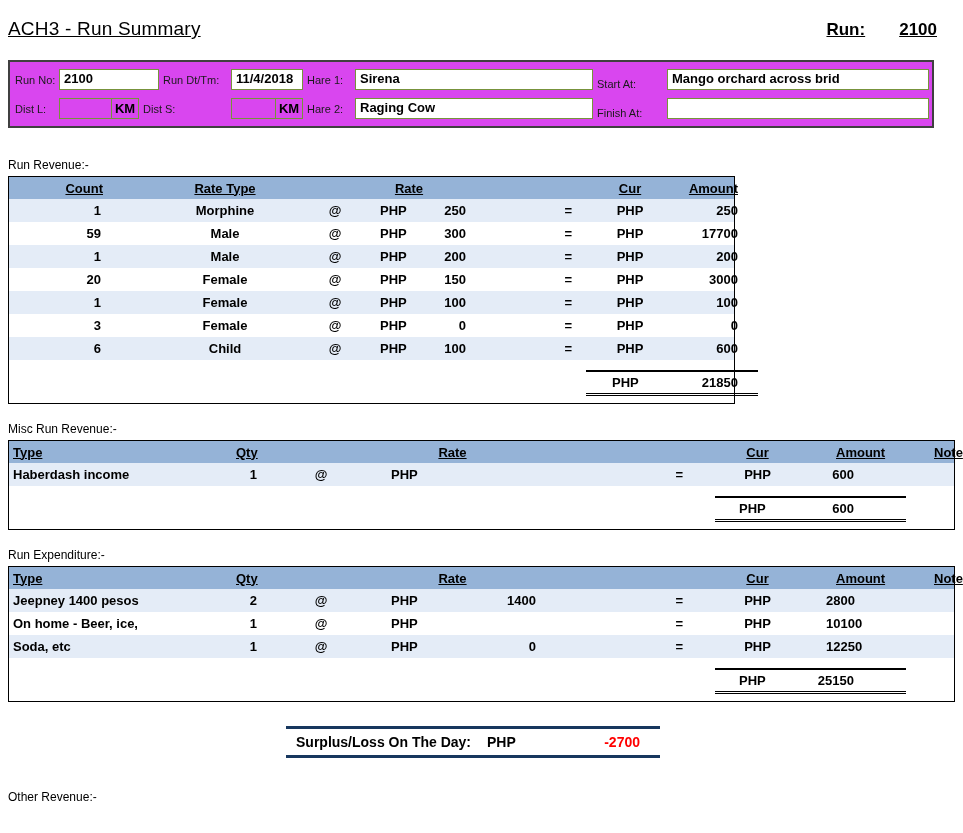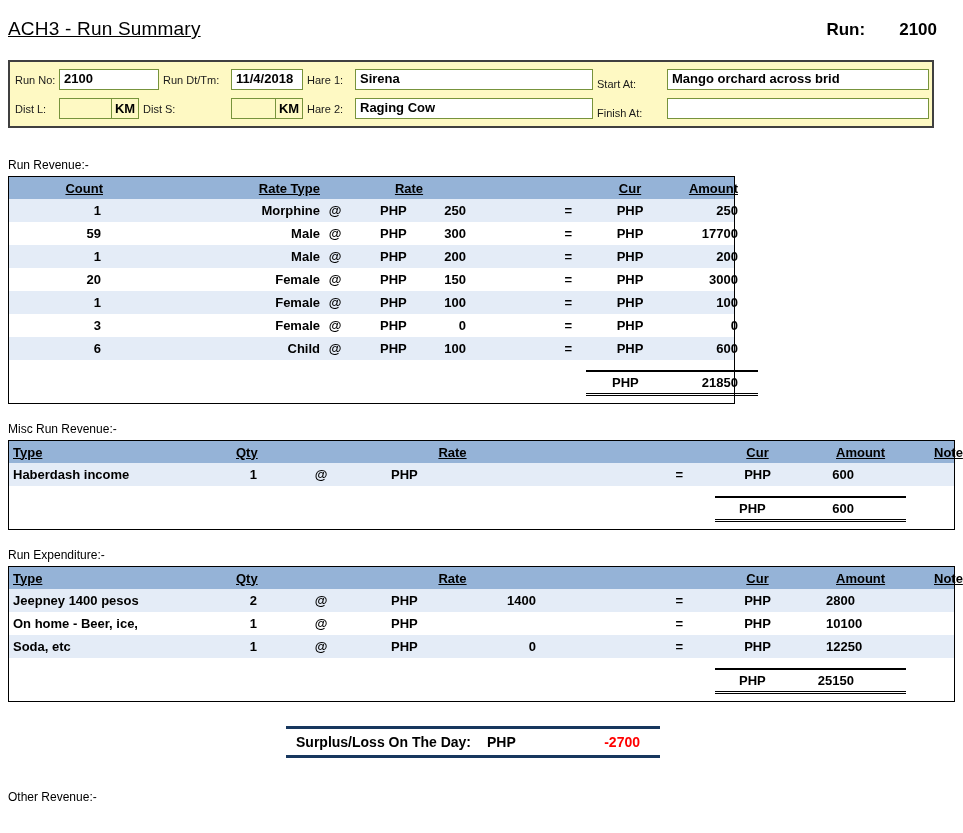--- a/index.html
+++ b/index.html
@@ -4,24 +4,24 @@
 <style>
   * { margin:0; padding:0; box-sizing:border-box; }
   html,body { width:963px; height:833px; background:#fff; overflow:hidden;
     font-family:"Liberation Sans", sans-serif; color:#000; }
   .page { position:relative; width:963px; height:833px; padding:12px 8px 0 8px; }
 
   
   .title-row { display:flex; justify-content:space-between; align-items:flex-end; height:28px; }
   .page-title { font-size:19px; font-weight:normal; text-decoration:underline; letter-spacing:.2px; }
   .run-box { font-size:17px; font-weight:bold; display:flex; gap:34px; padding-right:18px; }
-  .run-box span { }
-
-  
-  .form-box { margin-top:20px; width:926px; border:2px solid #404040; padding:3px; background:#fef9c3; }
+  .run-box span { text-decoration:underline; }
+
+  
+  .form-box { margin-top:20px; width:926px; border:2px solid #404040; padding:3px; background:#d946ef; }
   .frow { display:flex; align-items:center; height:29px; gap:2px; }
   .flabel { font-size:11px; color:#1a1a1a; padding:0 2px; white-space:nowrap; }
   .fvalue { border:1px solid var(--field-border,#77933C); height:21px; font-weight:bold; font-size:13px;
     padding:1px 4px; background:#fff; white-space:nowrap; overflow:hidden; }
   .rgroup { margin-left:auto; display:flex; align-items:flex-end; gap:12px; }
   .km-group { display:flex; height:21px; border:1px solid var(--field-border,#77933C); }
   .km-blank { flex:1; border-right:1px solid var(--field-border,#77933C); }
   .km-unit { width:26px; font-weight:bold; font-size:13px; text-align:center; line-height:19px; }
 
   
@@ -39,21 +39,21 @@
   .total-row { height:28px; }
   .total-cell { grid-column:7/9; display:flex; justify-content:space-between; align-items:center;
     border-top:2px solid #000; border-bottom:3px double #000; font-weight:bold; font-size:13px;
     padding:3px 20px 3px 26px; }
   .tbl-wd .total-cell { padding:3px 52px 3px 24px; }
   .tbl-pad { height:6px; }
 
   
   .c-count { text-align:right; padding-right:14px; }
   .h-count { text-align:right; padding-right:12px; }
-  .c-type { text-align:right; padding-left:15px; }
+  .c-type { text-align:center; padding-left:15px; }
   .c-at { text-align:center; }
   .c-rcur { text-align:left; padding-left:30px; }
   .c-rate { text-align:right; padding-right:2px; }
   .c-eq { text-align:right; padding-right:14px; }
   .c-cur { text-align:center; }
   .c-amt { text-align:right; padding-right:20px; }
   .h-ratespan { grid-column:4/6; text-align:center; }
 
   
   .w-type { text-align:left; padding-left:4px; }

